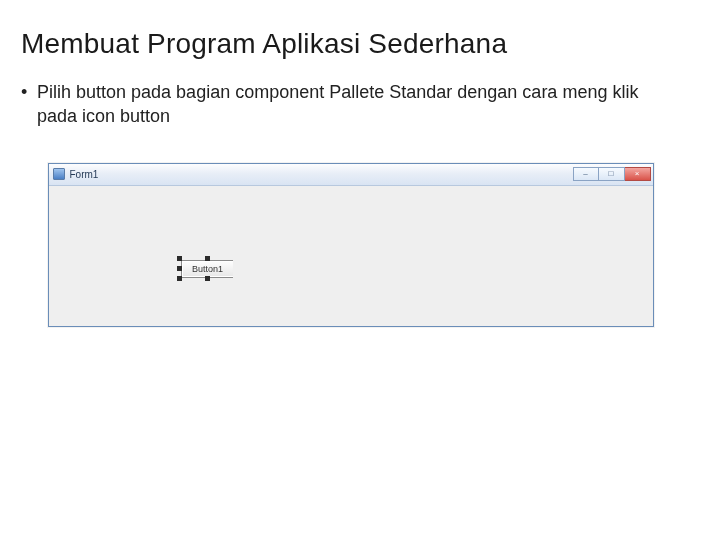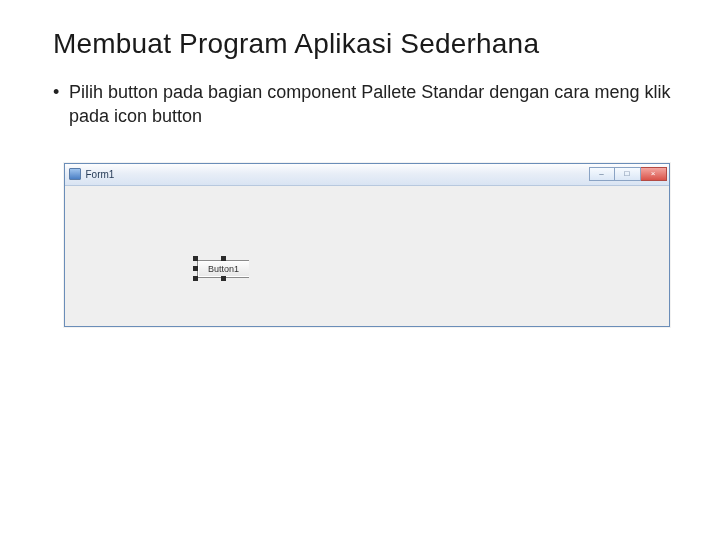--- a/index.html
+++ b/index.html
@@ -5,21 +5,21 @@
   * { box-sizing: border-box; }
   body {
     margin: 0;
     width: 720px;
     height: 540px;
     background: #fff;
     font-family: Arial, Helvetica, sans-serif;
     overflow: hidden;
   }
   .slide {
-    padding: 28px 40px 0 53px;
+    padding: 28px 40px 0 21px;
   }
   .title {
     font-size: 28px;
     color: #1a1a1a;
     font-weight: 400;
     margin: 0 0 20px 0;
     letter-spacing: 0.2px;
   }
   .bullets {
     list-style: none;

